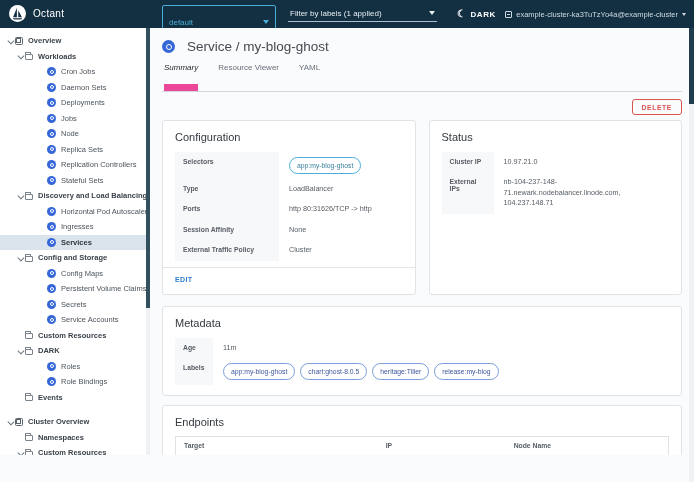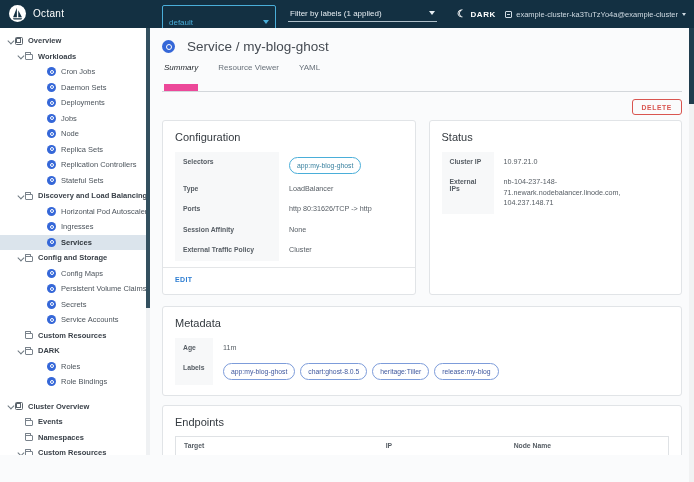--- a/index.html
+++ b/index.html
@@ -252,29 +252,29 @@
         <div class="tree-row lvl2">
     <span class="chev" style="visibility: hidden;"></span>
     <span class="tree-icon icon-resource"></span>
     <span class="tree-label">Roles</span>
   </div>
         <div class="tree-row lvl2">
     <span class="chev" style="visibility: hidden;"></span>
     <span class="tree-icon icon-resource"></span>
     <span class="tree-label">Role Bindings</span>
   </div>
+        <div class="tree-row lvl1 bold">
+    <span class="chev" style="visibility: hidden;"></span>
+    <span class="tree-icon icon-folder"></span>
+    <span class="tree-label">Events</span>
+  </div>
         <div class="tree-row lvl0 bold gap">
     <span class="chev" style="visibility: visible;"></span>
     <span class="tree-icon icon-app"></span>
     <span class="tree-label">Cluster Overview</span>
-  </div>
-        <div class="tree-row lvl1 bold">
-    <span class="chev" style="visibility: hidden;"></span>
-    <span class="tree-icon icon-folder"></span>
-    <span class="tree-label">Events</span>
   </div>
         <div class="tree-row lvl1 bold">
     <span class="chev" style="visibility: hidden;"></span>
     <span class="tree-icon icon-folder"></span>
     <span class="tree-label">Namespaces</span>
   </div>
         <div class="tree-row lvl1 bold">
     <span class="chev" style="visibility: visible;"></span>
     <span class="tree-icon icon-folder"></span>
     <span class="tree-label">Custom Resources</span>

